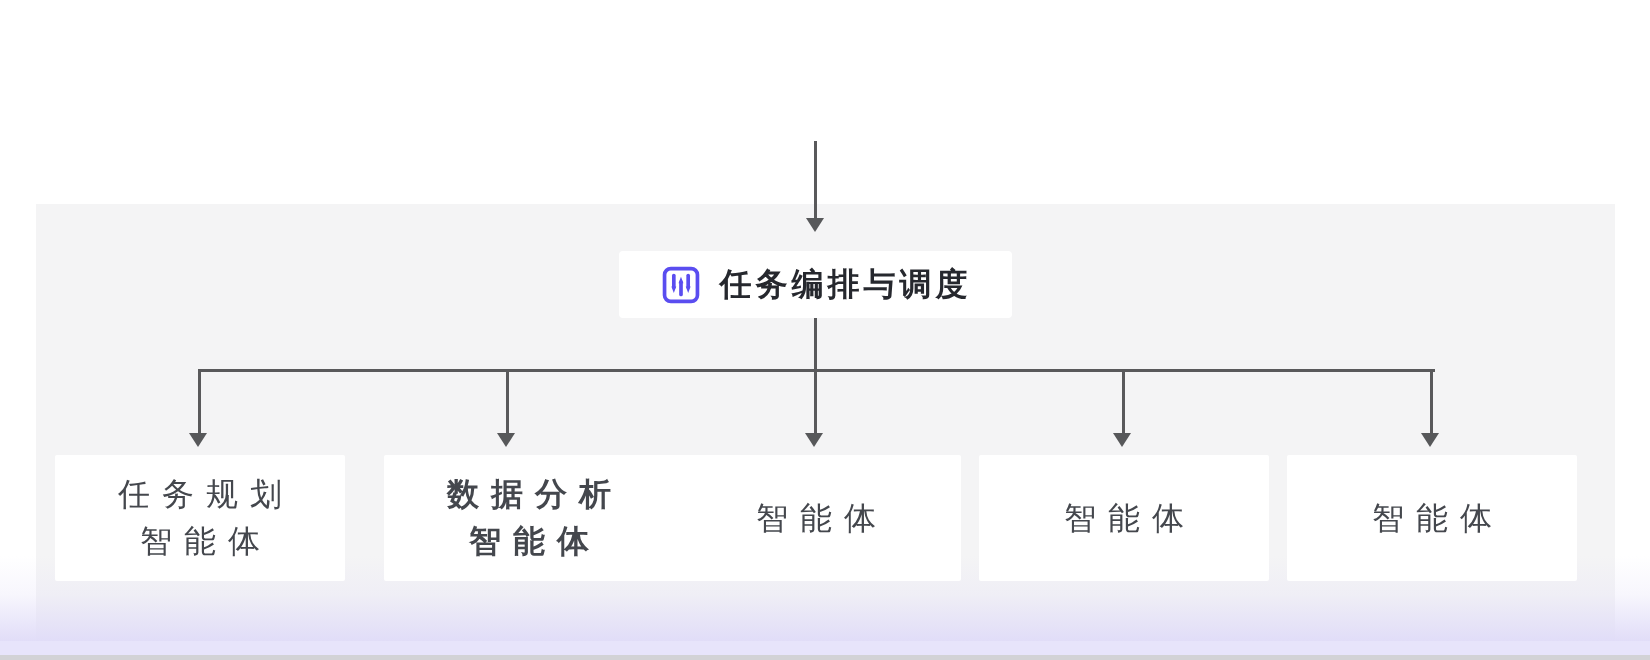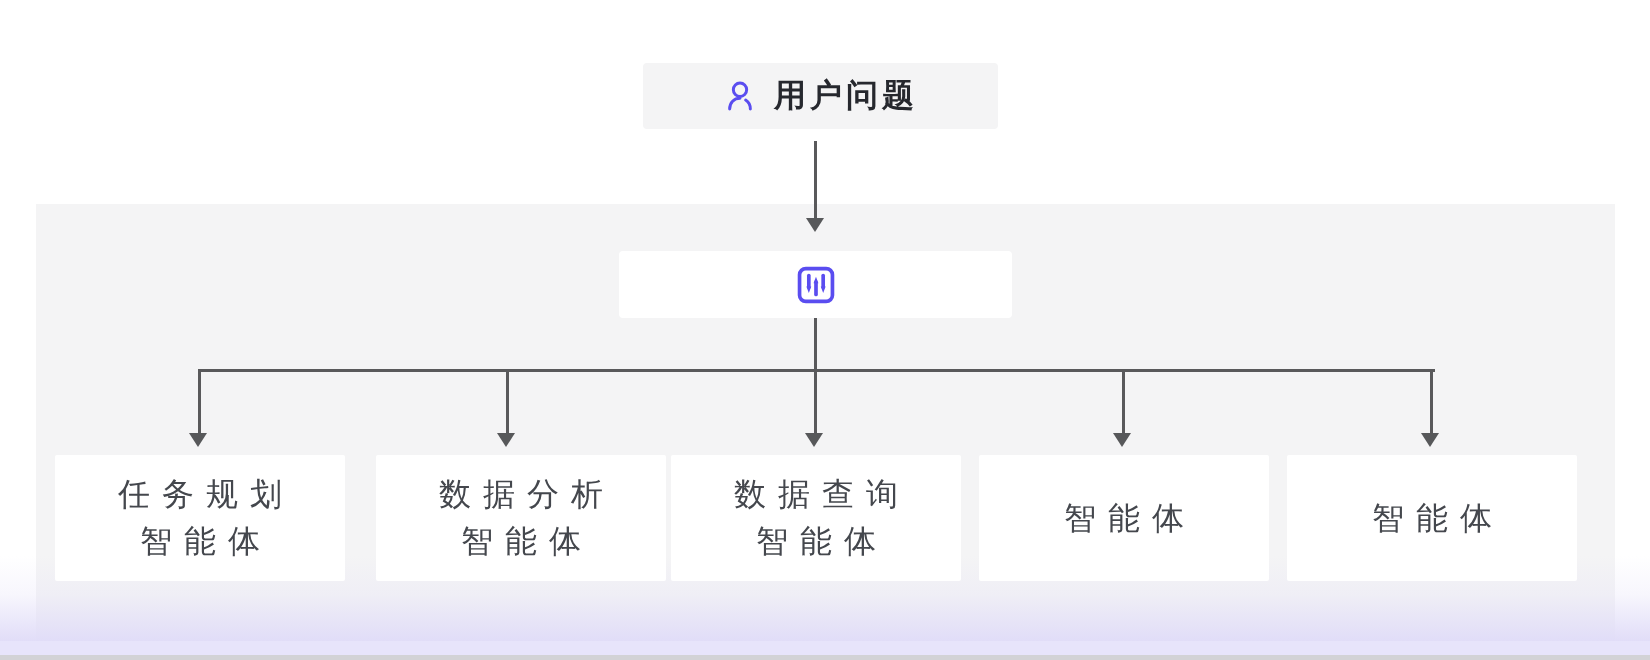--- a/index.html
+++ b/index.html
@@ -20,21 +20,21 @@
   .node{position:absolute;display:flex;align-items:center;justify-content:center;z-index:2;}
   .node-user{left:643px;top:63px;width:355px;height:66px;background:#f4f4f5;border-radius:4px;gap:13px;}
   .node-orch{left:619px;top:251px;width:393px;height:67px;background:#ffffff;border-radius:4px;gap:14px;}
   .node-title{font-size:32px;font-weight:700;color:#26282e;letter-spacing:4px;text-indent:4px;white-space:nowrap;}
   .icon{display:flex;align-items:center;justify-content:center;color:#5a4df0;}
 
   
   .agent{position:absolute;top:455px;width:290px;height:126px;background:#ffffff;border-radius:2px;z-index:2;
     display:flex;flex-direction:column;align-items:center;justify-content:center;}
   .agent span{display:block;font-size:32px;line-height:47px;color:#44474d;letter-spacing:12px;text-indent:12px;white-space:nowrap;text-align:center;}
-  .agent-0{left:55px;}.agent-1{left:376px;}.agent-2{left:671px;}.agent-3{left:979px;}.agent-4{left:1287px;}
+  .agent-0{left:55px;}.agent-1{left:384px;font-weight:bold;}.agent-2{left:671px;}.agent-3{left:979px;}.agent-4{left:1287px;}
 
   
   .vline{position:absolute;width:3px;background:#59595b;z-index:2;}
   .hline{position:absolute;height:3px;background:#59595b;z-index:2;}
   .ahead{position:absolute;width:0;height:0;border-left:9px solid transparent;border-right:9px solid transparent;border-top:14px solid #57585a;z-index:2;}
 
   .stem-top{left:814px;top:141px;height:78px;}
   .head-top{left:806px;top:218px;}
   .stem-mid{left:814px;top:318px;height:54px;}
   .hbar{left:199px;top:369px;width:1236px;}
@@ -46,46 +46,37 @@
 </head>
 <body>
 
 <div class="canvas">
 
   <div class="panel"></div>
   <div class="bottom-fade"></div>
   <div class="bottom-band"></div>
   <div class="bottom-strip"></div>
 
-  <div class="node node-user">
-    <span class="icon">
-      <svg width="34" height="34" viewBox="0 0 24 24" fill="none" stroke="#5a4df0" stroke-width="2.1" stroke-linecap="round">
-        <circle cx="12" cy="7.6" r="4.7"></circle>
-        <path d="M4.7 21.2 C4.7 16.6 7.8 13.6 12 13.6"></path>
-        <path d="M19.3 21.2 C19.3 18.4 18.1 16.1 16 14.8"></path>
-      </svg>
-    </span>
-    <span class="node-title">用户问题</span>
-  </div>
 
   <div class="vline stem-top"></div>
   <div class="ahead head-top"></div>
 
   <div class="node node-orch">
     <span class="icon">
       <svg width="42" height="42" viewBox="0 0 24 24" fill="none" stroke="#5a4df0" stroke-width="2.1" stroke-linecap="round">
         <rect x="2.6" y="2.6" width="18.8" height="18.8" rx="3.6"></rect>
         <path d="M7.9 6.6 L7.9 13.2"></path>
         <path d="M12 10.4 L12 17.4"></path>
         <path d="M16.1 6.6 L16.1 13.2"></path>
         <path d="M6.5 12.9 L9.3 12.9 L7.9 16.6 Z" fill="#5a4df0" stroke="none"></path>
         <path d="M10.6 11 L13.4 11 L12 7.3 Z" fill="#5a4df0" stroke="none" transform="translate(0,0)"></path>
         <path d="M14.7 12.9 L17.5 12.9 L16.1 16.6 Z" fill="#5a4df0" stroke="none"></path>
       </svg>
     </span>
+    <span class="node-title">任务编排与调度</span>
   </div>
 
   <div class="vline stem-mid"></div>
   <div class="hline hbar"></div>
 
   <div class="vline drop drop-0"></div>
   <div class="vline drop drop-1"></div>
   <div class="vline drop drop-2"></div>
   <div class="vline drop drop-3"></div>
   <div class="vline drop drop-4"></div>
@@ -98,21 +89,20 @@
 
   <div class="agent agent-0">
     <span>任务规划</span>
     <span>智能体</span>
   </div>
   <div class="agent agent-1">
     <span>数据分析</span>
     <span>智能体</span>
   </div>
   <div class="agent agent-2">
-    <span>数据查询</span>
     <span>智能体</span>
   </div>
   <div class="agent agent-3">
     <span>智能体</span>
   </div>
   <div class="agent agent-4">
     <span>智能体</span>
   </div>
 
 </div>

